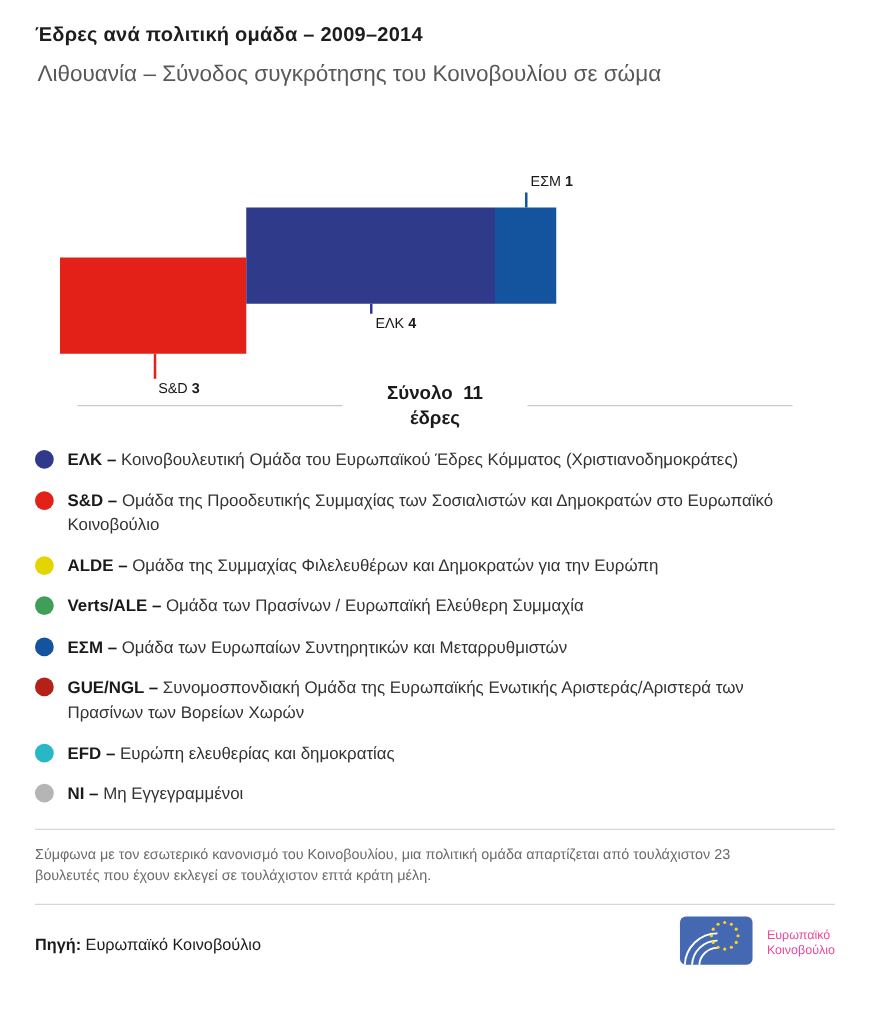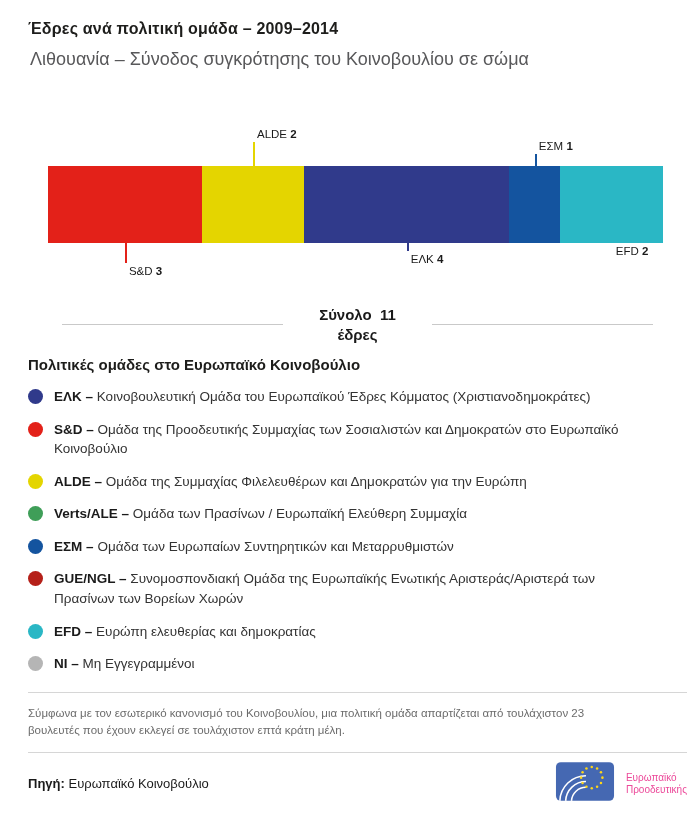--- a/index.html
+++ b/index.html
@@ -3,21 +3,21 @@
 <meta charset="utf-8">
 <style>
   * { margin:0; padding:0; box-sizing:border-box; }
   html,body { width:700px; height:822px; }
   body {
     background:#ffffff;
     font-family:"Liberation Sans", sans-serif;
     color:#1a1a1a;
     overflow:hidden;
   }
-  .page { position:relative; width:700px; height:822px; padding:20px 13px 0 28px; }
+  .page { position:relative; width:700px; height:822px; padding:20px 32px 0 28px; }
 
   .title { font-size:16px; font-weight:bold; color:#1d1d1b; letter-spacing:.2px; }
   .subtitle { font-size:18px; color:#58585a; margin-top:11px; margin-left:2px; }
 
   
   .chart-wrap { margin-top:50px; padding:46px 24px 42px 20px; }
   .bar { display:flex; height:77px; position:relative; }
   .seg { position:relative; height:100%; }
   .callout { position:absolute; left:50%; display:flex; flex-direction:column; align-items:flex-start; z-index:2; }
   .callout.top { bottom:100%; }
@@ -53,62 +53,50 @@
 </head>
 <body>
 
 <div class="page">
 
   <div class="title">Έδρες ανά πολιτική ομάδα – 2009–2014</div>
   <div class="subtitle">Λιθουανία – Σύνοδος συγκρότησης του Κοινοβουλίου σε σώμα</div>
 
   <div class="chart-wrap">
     <div class="bar">
-        <div class="seg" style="width: 25%; background: rgb(227, 33, 25);">
+        <div class="seg" style="width: 25%; background: rgb(227, 33, 25); margin-top: 40px;">
           <div class="callout bottom">
             <div class="tick" style="height: 20px; background: rgb(227, 33, 25);"></div>
             <div class="callout-label"><span>S&amp;D </span><span class="seats">3</span></div>
-          </div>
-        </div>
-        <div class="seg" style="width: 16.6667%; background: rgb(228, 213, 0);">
-          <div class="callout top">
-            <div class="callout-label"><span>ALDE </span><span class="seats">2</span></div>
-            <div class="tick" style="height: 24px; background: rgb(228, 213, 0);"></div>
           </div>
         </div>
         <div class="seg" style="width: 33.3333%; background: rgb(48, 58, 139);">
           <div class="callout bottom">
             <div class="tick" style="height: 8px; background: rgb(48, 58, 139);"></div>
             <div class="callout-label"><span>ΕΛΚ </span><span class="seats">4</span></div>
           </div>
         </div>
         <div class="seg" style="width: 8.33333%; background: rgb(20, 84, 159);">
           <div class="callout top">
             <div class="callout-label"><span>ΕΣΜ </span><span class="seats">1</span></div>
             <div class="tick" style="height: 12px; background: rgb(20, 84, 159);"></div>
           </div>
         </div>
-        <div class="seg" style="width: 16.6667%; background: rgb(42, 183, 197);">
-          <div class="callout bottom">
-            <div class="callout-label"><span>EFD </span><span class="seats">2</span></div>
-          </div>
-        </div>
       </div>
   </div>
 
   <div class="total-row">
     <div class="total-line"></div>
     <div class="total-text">
       <div class="l1">Σύνολο  11</div>
       <div class="l2">έδρες</div>
     </div>
     <div class="total-line"></div>
   </div>
 
-  <div class="legend-heading">Πολιτικές ομάδες στο Ευρωπαϊκό Κοινοβούλιο</div>
   <div class="legend">
       <div class="legend-item">
         <span class="dot" style="background: rgb(48, 58, 139);"></span>
         <div class="legend-text"><b>ΕΛΚ – </b><span>Κοινοβουλευτική Ομάδα του Ευρωπαϊκού Έδρες Κόμματος (Χριστιανοδημοκράτες)</span></div>
       </div>
       <div class="legend-item">
         <span class="dot" style="background: rgb(227, 33, 25);"></span>
         <div class="legend-text"><b>S&amp;D – </b><span>Ομάδα της Προοδευτικής Συμμαχίας των Σοσιαλιστών και Δημοκρατών στο Ευρωπαϊκό Κοινοβούλιο</span></div>
       </div>
       <div class="legend-item">
@@ -165,18 +153,18 @@
               <circle cx="32.5" cy="26.5" r="1.3"></circle>
             <circle cx="28.5" cy="22.5" r="1.3"></circle>
               <circle cx="27" cy="17" r="1.3"></circle>
             <circle cx="28.5" cy="11.5" r="1.3"></circle>
               <circle cx="32.5" cy="7.5" r="1.3"></circle>
           </g>
         </svg>
       </span>
       <span class="logo-text">
         <div>Ευρωπαϊκό</div>
-        <div>Προοδευτικής</div>
+        <div>Κοινοβούλιο</div>
       </span>
     </div>
   </div>
 
 </div>
 
 </body></html>

